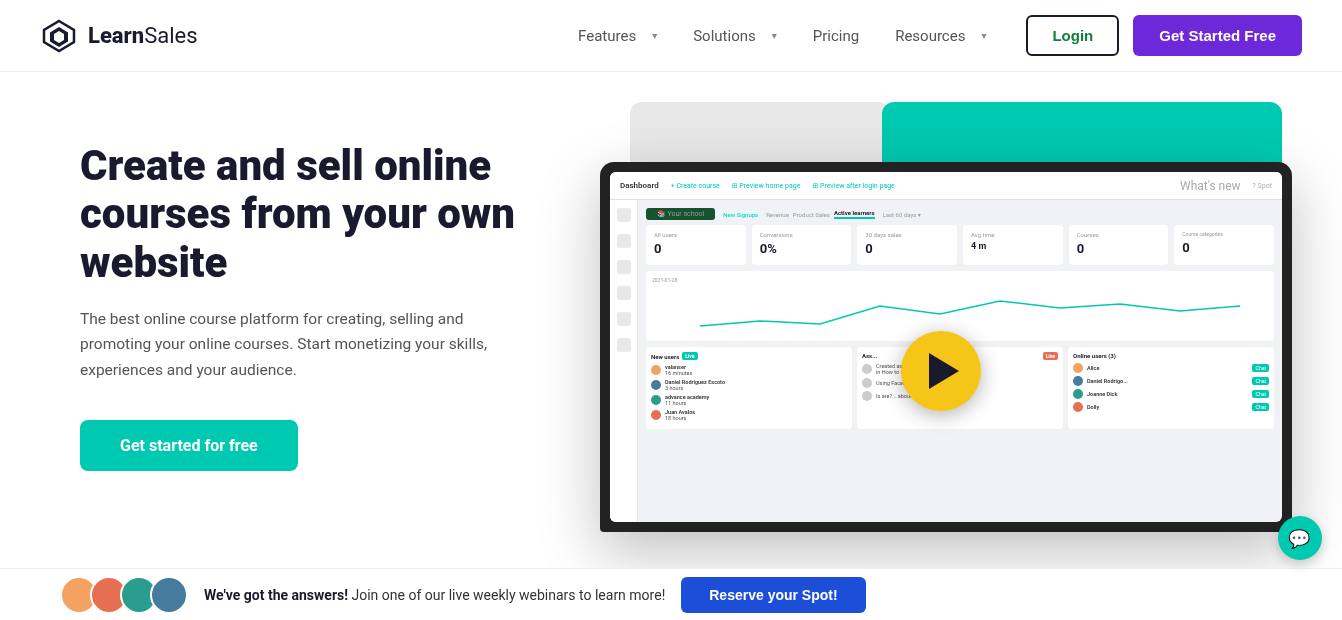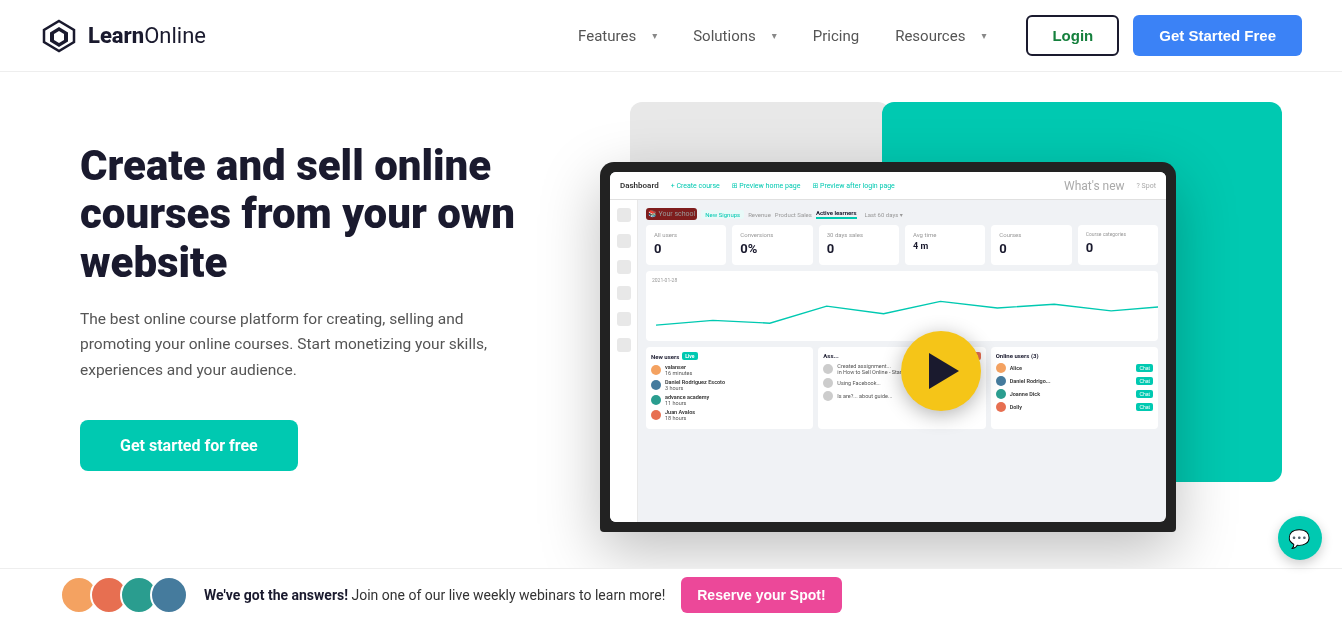--- a/index.html
+++ b/index.html
@@ -61,21 +61,21 @@
       border: 2px solid #1a1a2e;
       background: transparent;
       color: #15803d;
       padding: 10px 24px;
       border-radius: 6px;
       font-size: 15px;
       font-weight: 600;
       cursor: pointer;
     }
     .btn-cta {
-      background: #3b82f6;
+      background: #6d28d9;
       color: #fff;
       border: none;
       padding: 12px 26px;
       border-radius: 6px;
       font-size: 15px;
       font-weight: 700;
       cursor: pointer;
     }
 
     
@@ -157,21 +157,21 @@
       right: 0px;
       width: 400px;
       height: 380px;
       background: #00c9b1;
       border-radius: 12px;
     }
     .laptop-mockup {
       position: absolute;
       top: 40px;
       left: 0px;
-      width: 576px;
+      width: 692px;
       height: 370px;
       background: #222;
       border-radius: 14px 14px 4px 4px;
       padding: 10px;
       box-shadow: 0 20px 60px rgba(0,0,0,0.25);
     }
     .laptop-screen {
       width: 100%;
       height: 100%;
       background: #f0f2f5;
@@ -368,24 +368,24 @@
       font-weight: 700;
       color: #fff;
     }
     .avatars-group .avatar-circle:first-child { margin-left: 0; }
     .webinar-text {
       font-size: 14px;
       color: #333;
     }
     .webinar-text strong { color: #1a1a2e; font-weight: 700; }
     .btn-reserve {
-      background: #ec4899;
+      background: #1d4ed8;
       color: #fff;
       border: none;
-      padding: 10px 16px;
+      padding: 10px 28px;
       border-radius: 6px;
       font-size: 14px;
       font-weight: 700;
       cursor: pointer;
       white-space: nowrap;
     }
 
     
     .chat-bubble {
       position: fixed;
@@ -412,21 +412,21 @@
 
 <nav class="navbar">
   <a class="logo-area" href="#">
     <svg class="logo-icon" viewBox="0 0 38 38" fill="none" xmlns="http://www.w3.org/2000/svg">
       <rect width="38" height="38" fill="white"></rect>
       <polygon points="19,4 34,13 34,25 19,34 4,25 4,13" fill="none" stroke="#1a1a2e" stroke-width="2.5"></polygon>
       <polygon points="19,10 28,15.5 28,24.5 19,30 10,24.5 10,15.5" fill="#1a1a2e"></polygon>
       <polygon points="19,14 24,17 24,23 19,26 14,23 14,17" fill="white"></polygon>
     </svg>
     <span class="logo-text">
-      <strong>Learn</strong><span>Online</span>
+      <strong>Learn</strong><span>Sales</span>
     </span>
   </a>
 
   <div class="nav-links">
     <a class="nav-link" href="#">
       <span>Features</span>
       <span class="chevron">▾</span>
     </a>
     <a class="nav-link" href="#">
       <span>Solutions</span>
@@ -478,21 +478,21 @@
             <div class="sidebar-dot"></div>
             <div class="sidebar-dot"></div>
             <div class="sidebar-dot"></div>
             <div class="sidebar-dot"></div>
             <div class="sidebar-dot"></div>
           </div>
 
           <div class="screen-main">
 
             <div style="display:flex; gap:4px; margin-bottom:5px; align-items:center;">
-              <span style="font-size:7px; color:#999; background:#7f1d1d; padding:2px 2px; border-radius:3px;">📚 Your school</span>
+              <span style="font-size:7px; color:#999; background:#14532d; padding:2px 11px; border-radius:3px;">📚 Your school</span>
               <span style="font-size:6px; color:#00c9b1; background:#e8faf8; padding:1px 4px; border-radius:2px; cursor:pointer;">New Signups</span>
               <span style="font-size:6px; color:#999;">Revenue</span>
               <span style="font-size:6px; color:#999;">Product Sales</span>
               <span style="font-size:6px; color:#1a1a2e; font-weight:700; border-bottom:2px solid #00c9b1; padding-bottom:1px;">Active learners</span>
               <span style="font-size:6px; color:#999; background:#f0f2f5; padding:1px 4px; border-radius:2px;">Last 60 days ▾</span>
             </div>
             <div class="screen-row">
               <div class="screen-card">
                 <div class="screen-card-title">All users</div>
                 <div class="screen-card-val">0</div>

